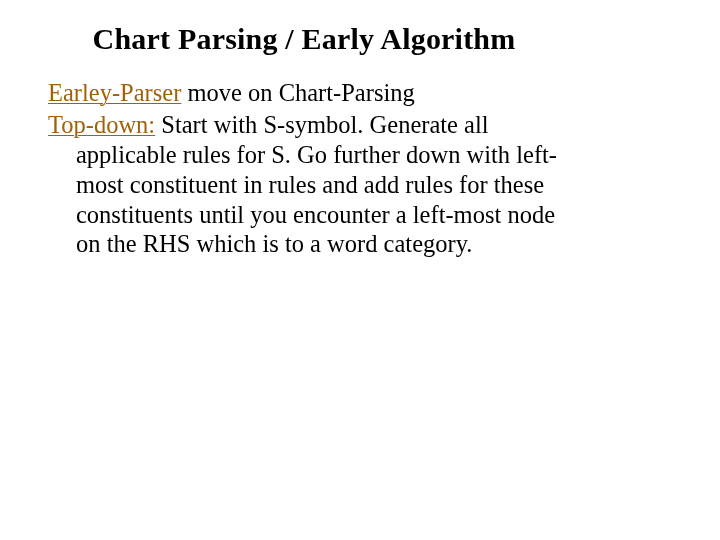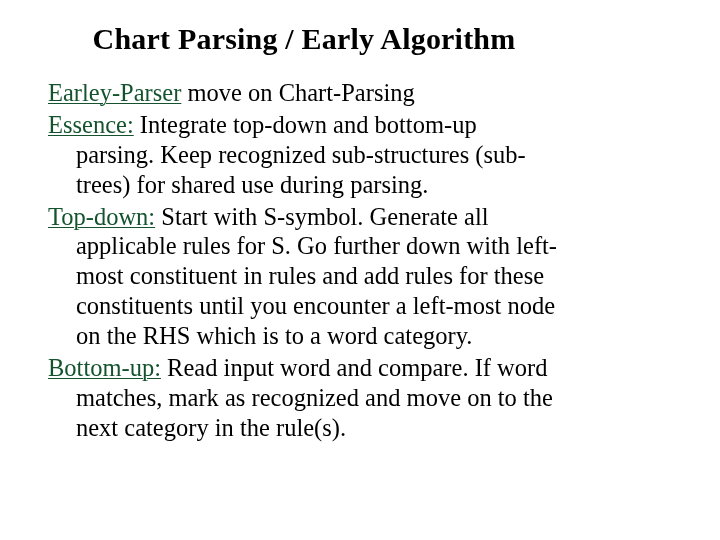--- a/index.html
+++ b/index.html
@@ -27,46 +27,40 @@
   .body {
     font-size: 24.5px;
     line-height: 1.22;
   }
   .entry {
     margin: 0 0 2px 0;
     padding-left: 28px;
     text-indent: -28px;
   }
   .label {
-    color: #14532d;
+    color: #a16207;
   }
   .u {
     text-decoration: underline;
     text-decoration-thickness: 1px;
     text-underline-offset: 2px;
   }
 </style>
 </head>
 <body>
 
 <div class="slide">
   <h1 class="title">Chart Parsing / Early Algorithm</h1>
 
   <div class="body">
 
     <p class="entry">
       <span class="label u">Earley-Parser</span><span> move on Chart-Parsing</span>
     </p>
 
-    <p class="entry">
-      <span class="label u">Essence:</span><span> Integrate top-down and bottom-up parsing. Keep recognized sub-structures (sub-trees) for shared use during parsing.</span>
-    </p>
 
     <p class="entry">
       <span class="label u">Top-down:</span><span> Start with S-symbol. Generate all applicable rules for S. Go further down with left-most constituent in rules and add rules for these constituents until you encounter a left-most node on the RHS which is to a word category.</span>
     </p>
 
-    <p class="entry">
-      <span class="label u">Bottom-up:</span><span> Read input word and compare. If word matches, mark as recognized and move on to the next category in the rule(s).</span>
-    </p>
 
   </div>
 </div>
 
 </body></html>

